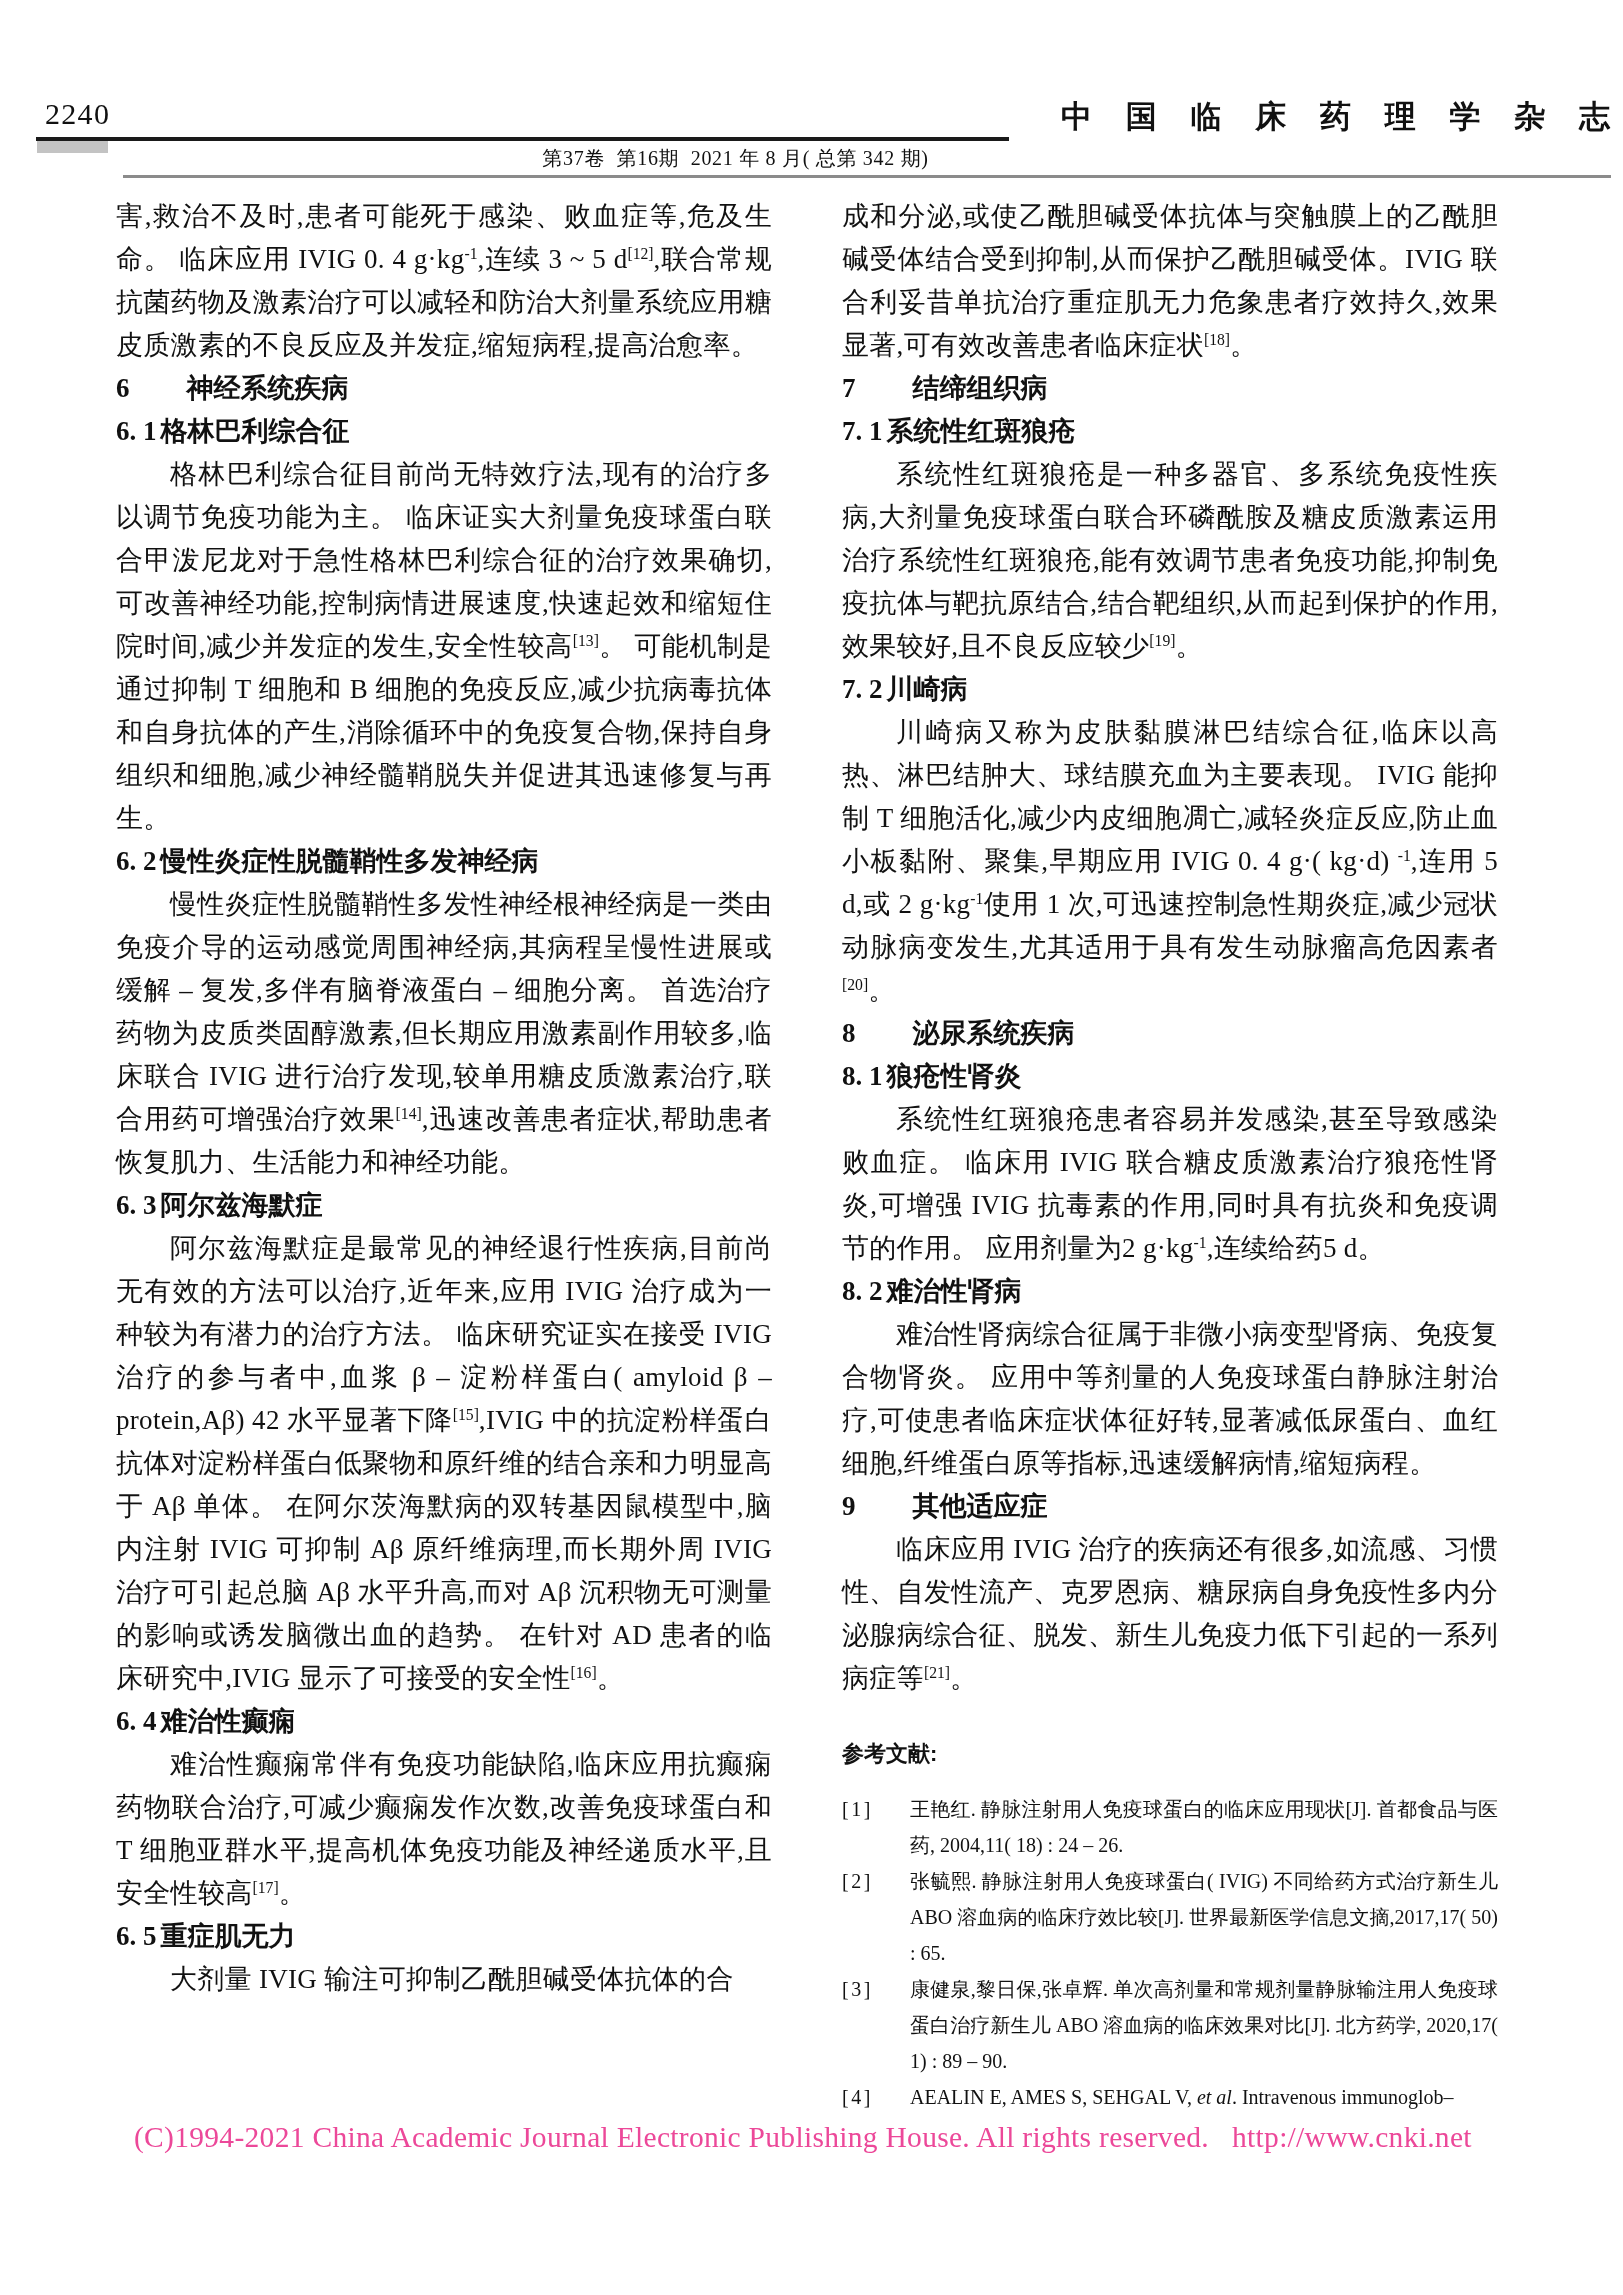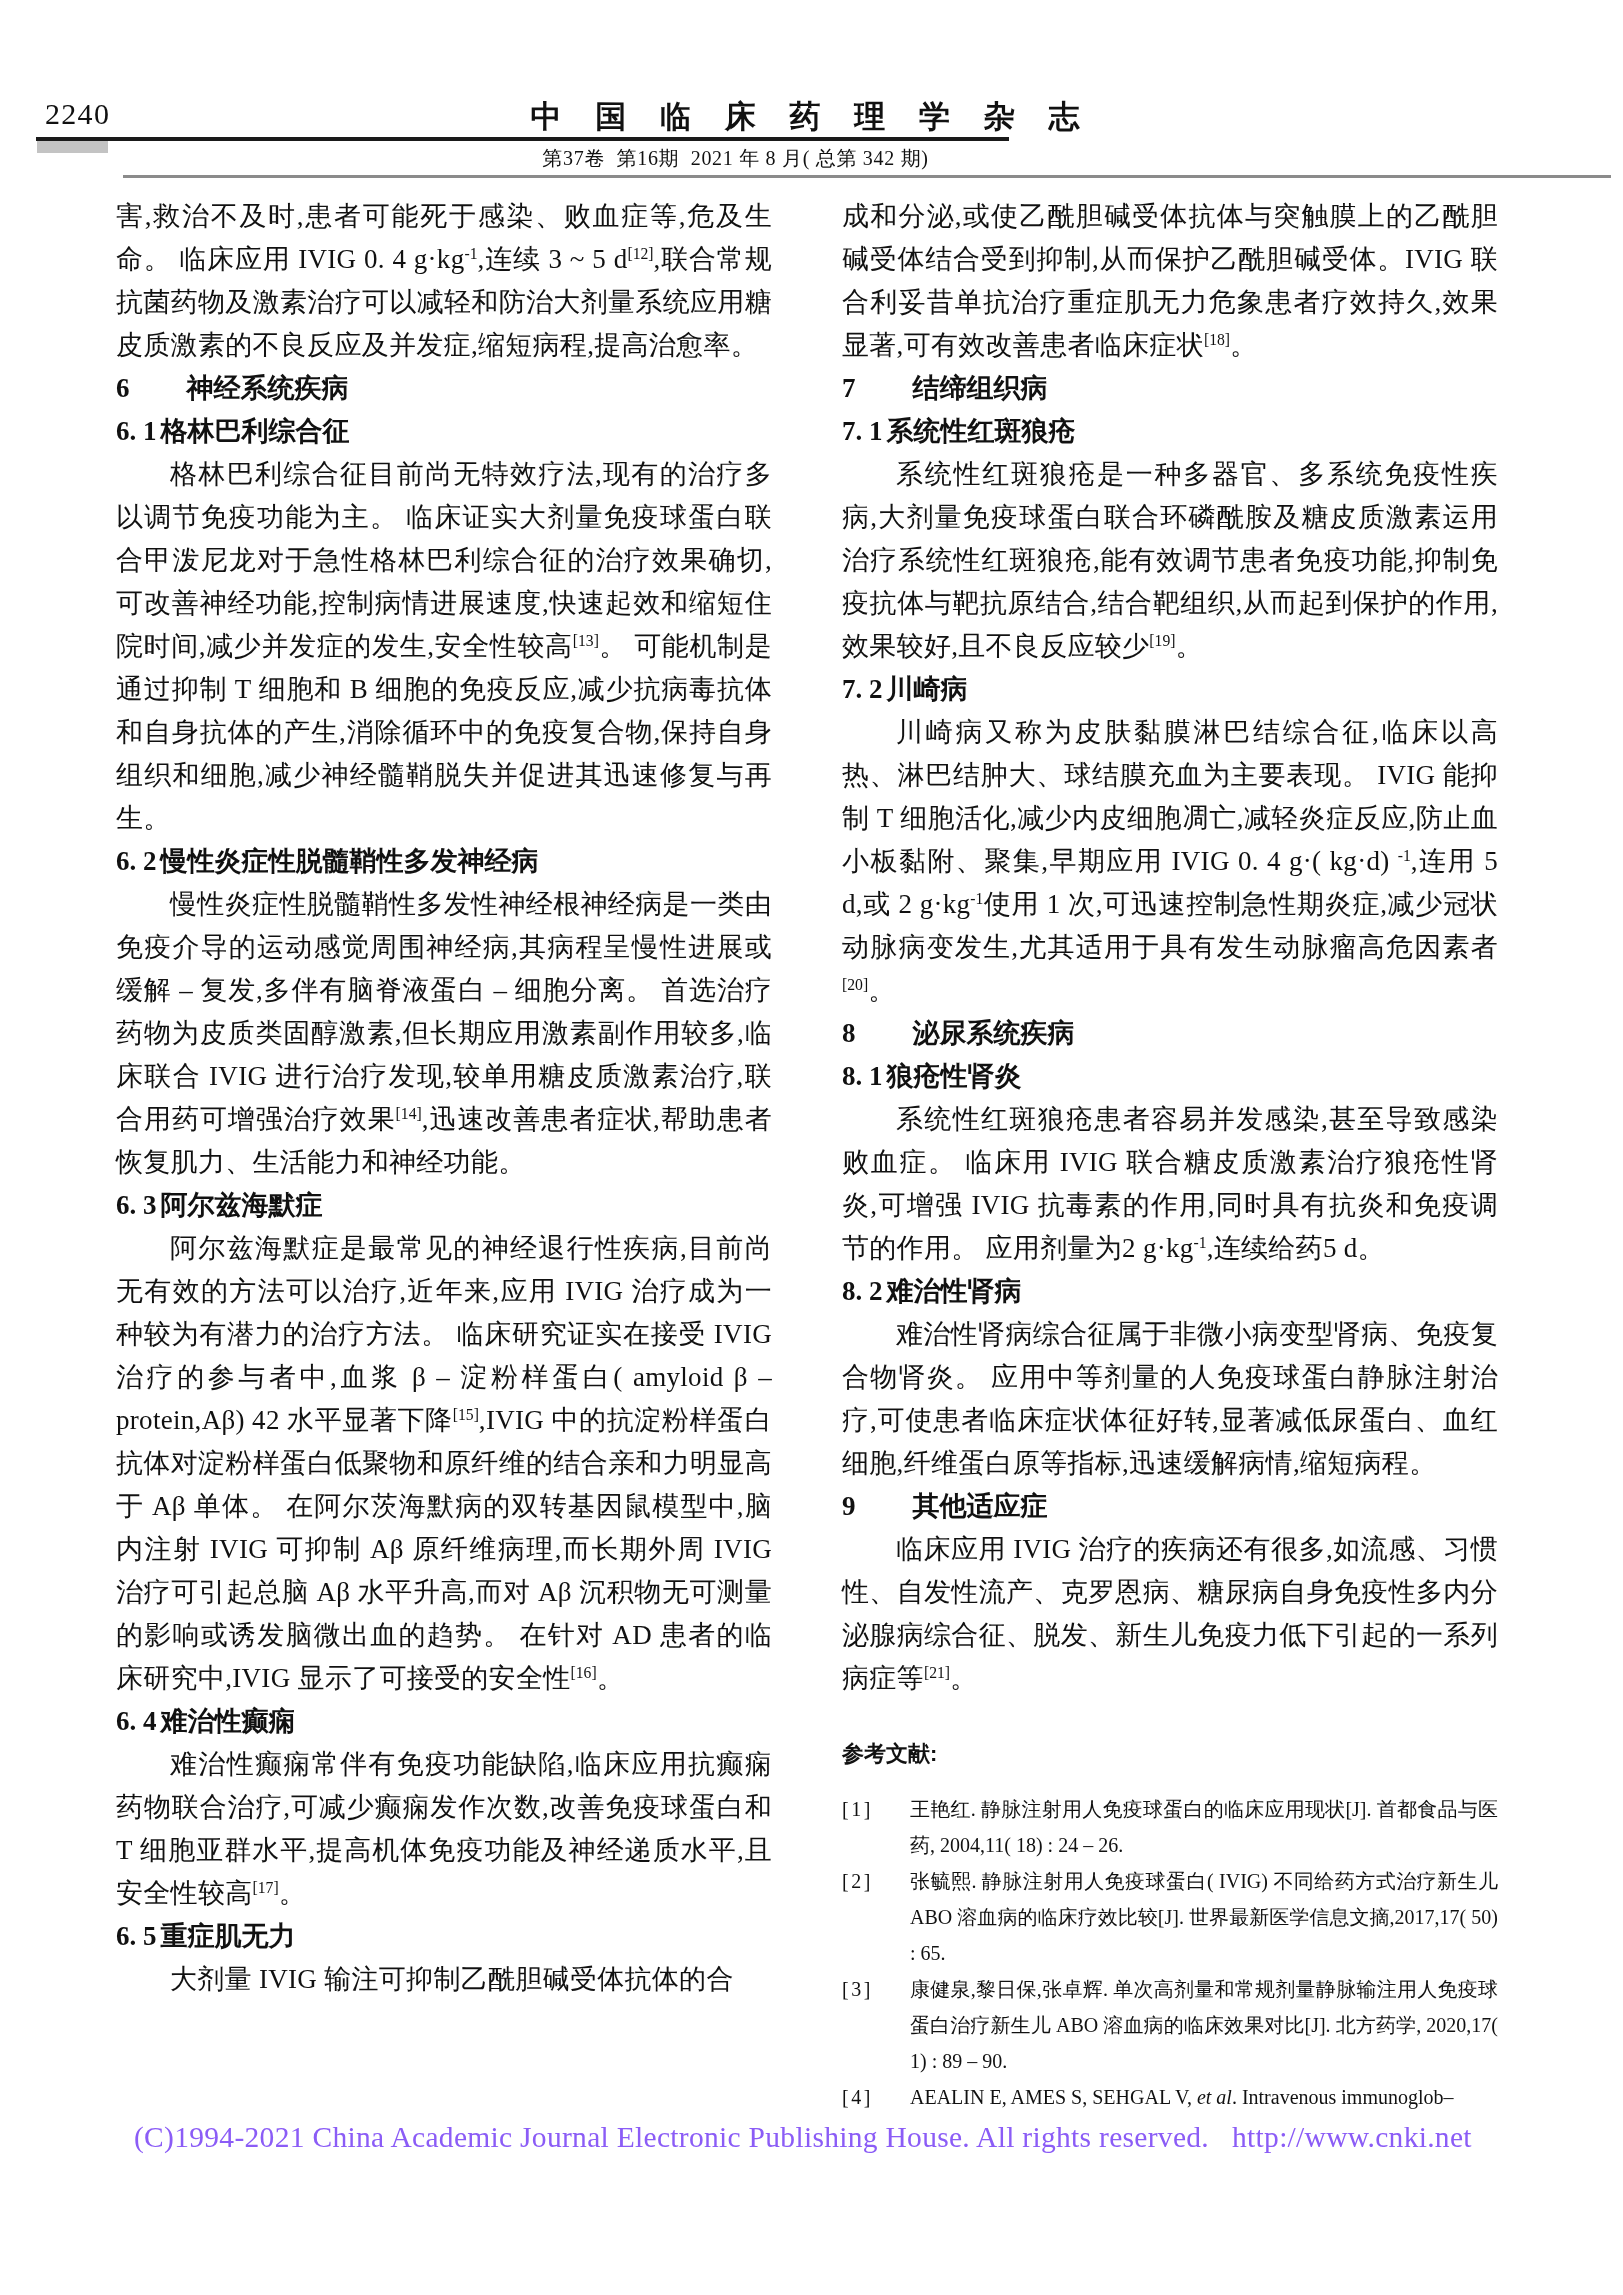--- a/index.html
+++ b/index.html
@@ -3,21 +3,21 @@
 <meta charset="utf-8">
 <style>
   html,body{margin:0;padding:0;}
   body{
     width:1623px;height:2295px;position:relative;background:#ffffff;
     font-family:"Liberation Serif","DejaVu Serif",serif;color:#111;
   }
   
   .page-number{position:absolute;left:45px;top:97px;font-size:30px;letter-spacing:1.3px;}
   .journal-title{
-    position:absolute;left:0;top:96px;width:1623px;text-align:center;
+    position:absolute;left:0;top:96px;width:1623px;text-align:right;
     font-size:31px;font-weight:bold;letter-spacing:13px;
   }
   .rule-black{position:absolute;left:36px;top:137px;width:973px;height:3.9px;background:#1a1a1a;}
   .rule-artifact{position:absolute;left:37px;top:141px;width:71px;height:11.8px;background:#c3c3c3;}
   .issue-info{
     position:absolute;left:0;top:145px;width:1471px;text-align:center;font-size:20px;letter-spacing:0.7px;
   }
   .rule-gray{position:absolute;left:123px;top:175px;width:1488px;height:3.3px;background:#8b8b8b;}
   
   .col{position:absolute;top:195px;width:656px;}
@@ -38,21 +38,21 @@
   sup{font-size:15.7px;line-height:0;position:relative;top:-0.55em;vertical-align:baseline;letter-spacing:0;}
   
   .refs-heading{
     font-family:"Liberation Sans","DejaVu Sans",sans-serif;font-weight:bold;
     font-size:22px;line-height:39px;margin-top:34px;margin-bottom:18.3px;
   }
   .ref{position:relative;padding-left:68px;font-size:20px;line-height:36px;margin:0;text-align:justify;}
   .ref .ref-label{position:absolute;left:0;top:0;letter-spacing:2.6px;}
   
   .footer{
-    position:absolute;left:134px;top:2121px;font-size:29.5px;color:#8b5cf6;
+    position:absolute;left:134px;top:2121px;font-size:29.5px;color:#ec4899;
     white-space:nowrap;letter-spacing:0.3px;
   }
 </style>
 </head>
 <body>
 
 <div class="page-number">2240</div>
 <div class="journal-title">中 国 临 床 药 理 学 杂 志</div>
 <div class="rule-black"></div>
 <div class="rule-artifact"></div>

